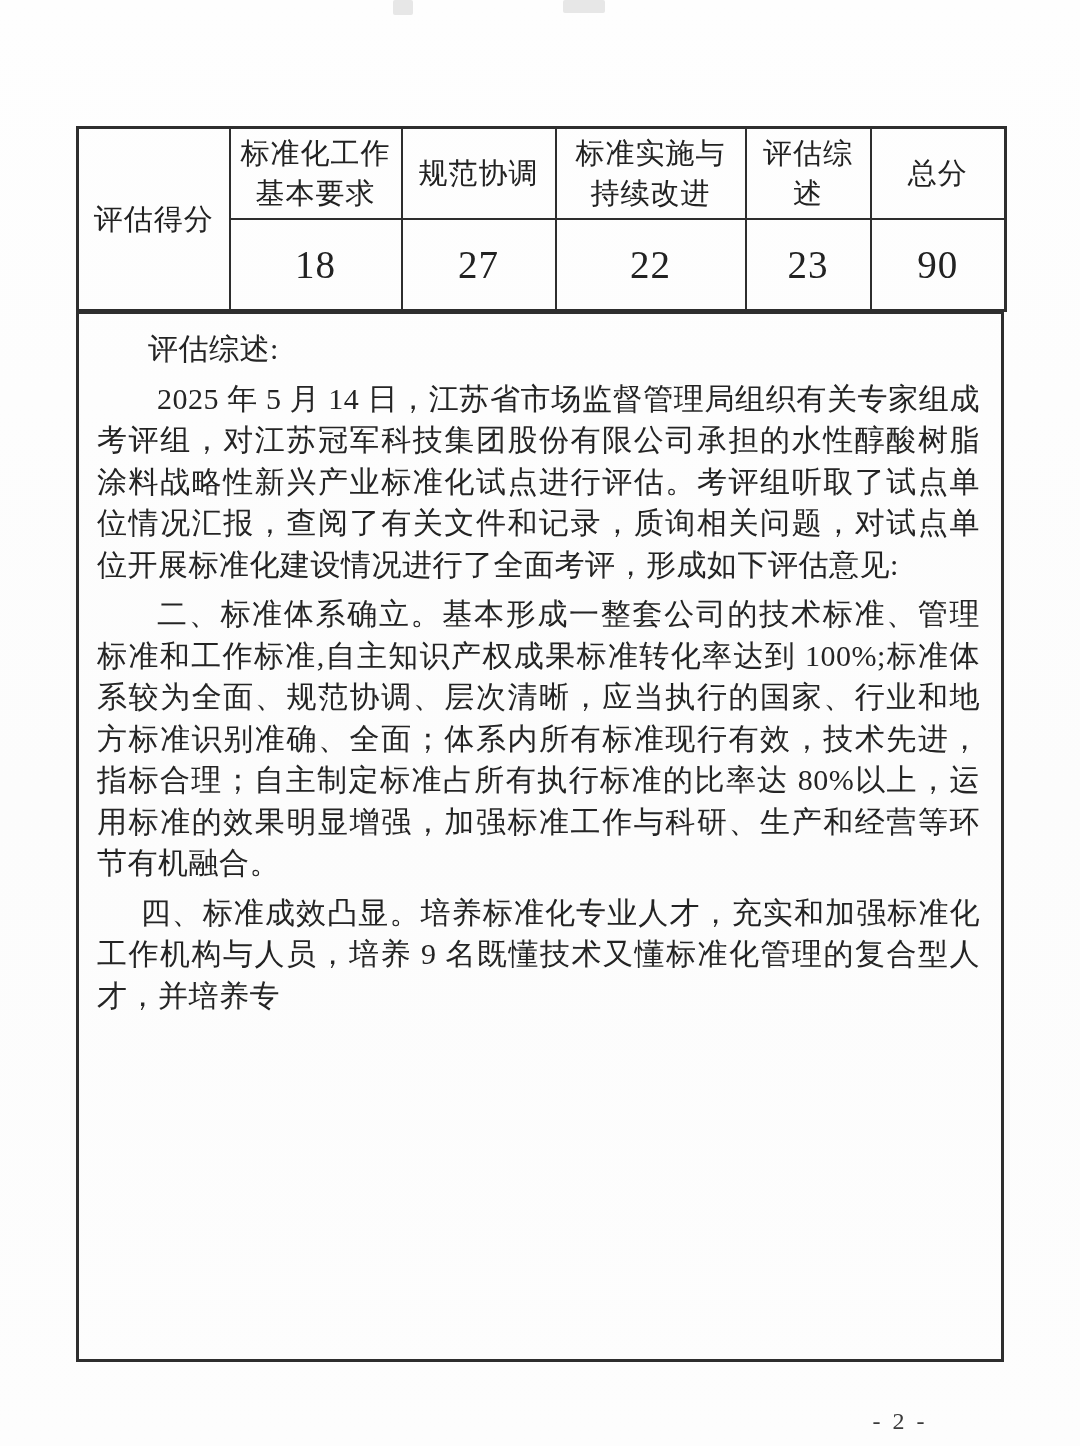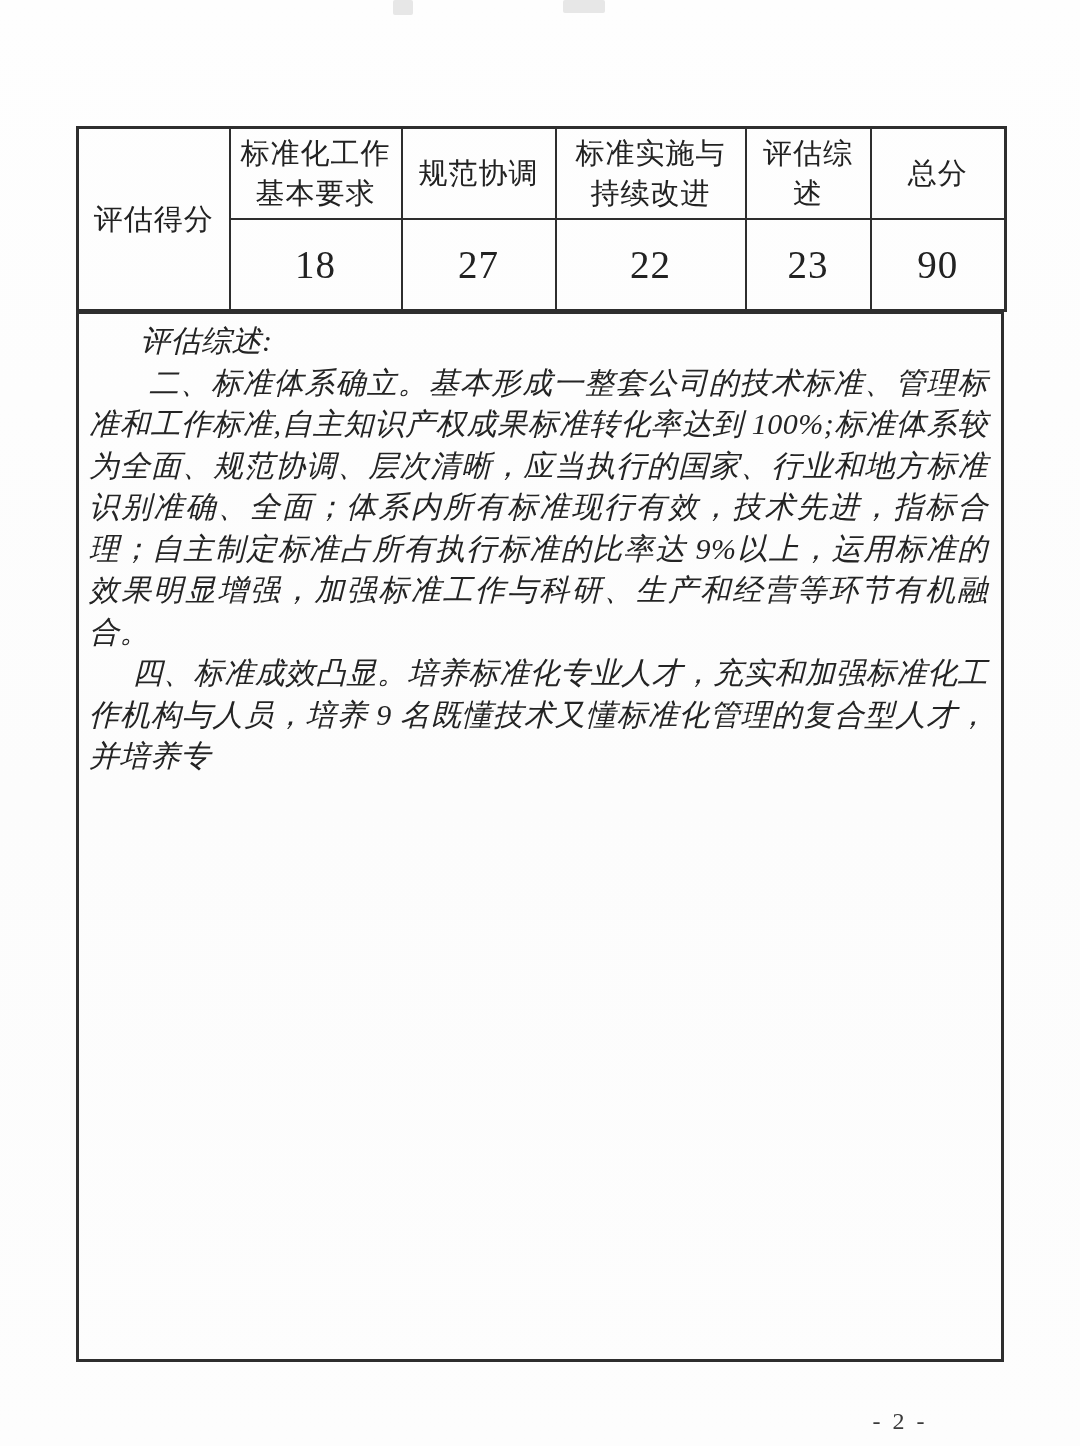--- a/index.html
+++ b/index.html
@@ -68,28 +68,27 @@
     left: 76px;
     top: 311px;
     width: 928px;
     height: 1051px;
     border: 3px solid #2e2e2e;
     box-sizing: border-box;
     padding: 6px 13px 0 10px;
     overflow: hidden;
   }
   .summary-box p {
-    margin: 0;
+    margin: 8px;
     font-size: 30px;
     line-height: 41.5px;
     text-align: justify;
     text-justify: inter-ideograph;
     letter-spacing: 0.5px;
     color: #242424;
-    font-style: italic;
   }
   .summary-box p.heading { text-indent: 1.7em; }
   .summary-box p.para    { text-indent: 2em; }
   .summary-box p.para-last { text-indent: 1.45em; }
 
   
   .page-number {
     position: absolute;
     left: 855px;
     top: 1408px;
@@ -132,19 +131,20 @@
         <td>27</td>
         <td>22</td>
         <td>23</td>
         <td>90</td>
       </tr>
     </tbody>
   </table>
 
   <div class="summary-box">
     <p class="heading">评估综述:</p>
-    <p class="para">二、标准体系确立。基本形成一整套公司的技术标准、管理标准和工作标准,自主知识产权成果标准转化率达到 100%;标准体系较为全面、规范协调、层次清晰，应当执行的国家、行业和地方标准识别准确、全面；体系内所有标准现行有效，技术先进，指标合理；自主制定标准占所有执行标准的比率达 9%以上，运用标准的效果明显增强，加强标准工作与科研、生产和经营等环节有机融合。</p>
+    <p class="para">2025 年 5 月 14 日，江苏省市场监督管理局组织有关专家组成考评组，对江苏冠军科技集团股份有限公司承担的水性醇酸树脂涂料战略性新兴产业标准化试点进行评估。考评组听取了试点单位情况汇报，查阅了有关文件和记录，质询相关问题，对试点单位开展标准化建设情况进行了全面考评，形成如下评估意见:</p>
+    <p class="para">二、标准体系确立。基本形成一整套公司的技术标准、管理标准和工作标准,自主知识产权成果标准转化率达到 100%;标准体系较为全面、规范协调、层次清晰，应当执行的国家、行业和地方标准识别准确、全面；体系内所有标准现行有效，技术先进，指标合理；自主制定标准占所有执行标准的比率达 80%以上，运用标准的效果明显增强，加强标准工作与科研、生产和经营等环节有机融合。</p>
     <p class="para para-last">四、标准成效凸显。培养标准化专业人才，充实和加强标准化工作机构与人员，培养 9 名既懂技术又懂标准化管理的复合型人才，并培养专</p>
   </div>
 
   <div class="page-number">- 2 -</div>
 
 </div>
 
 </body></html>

